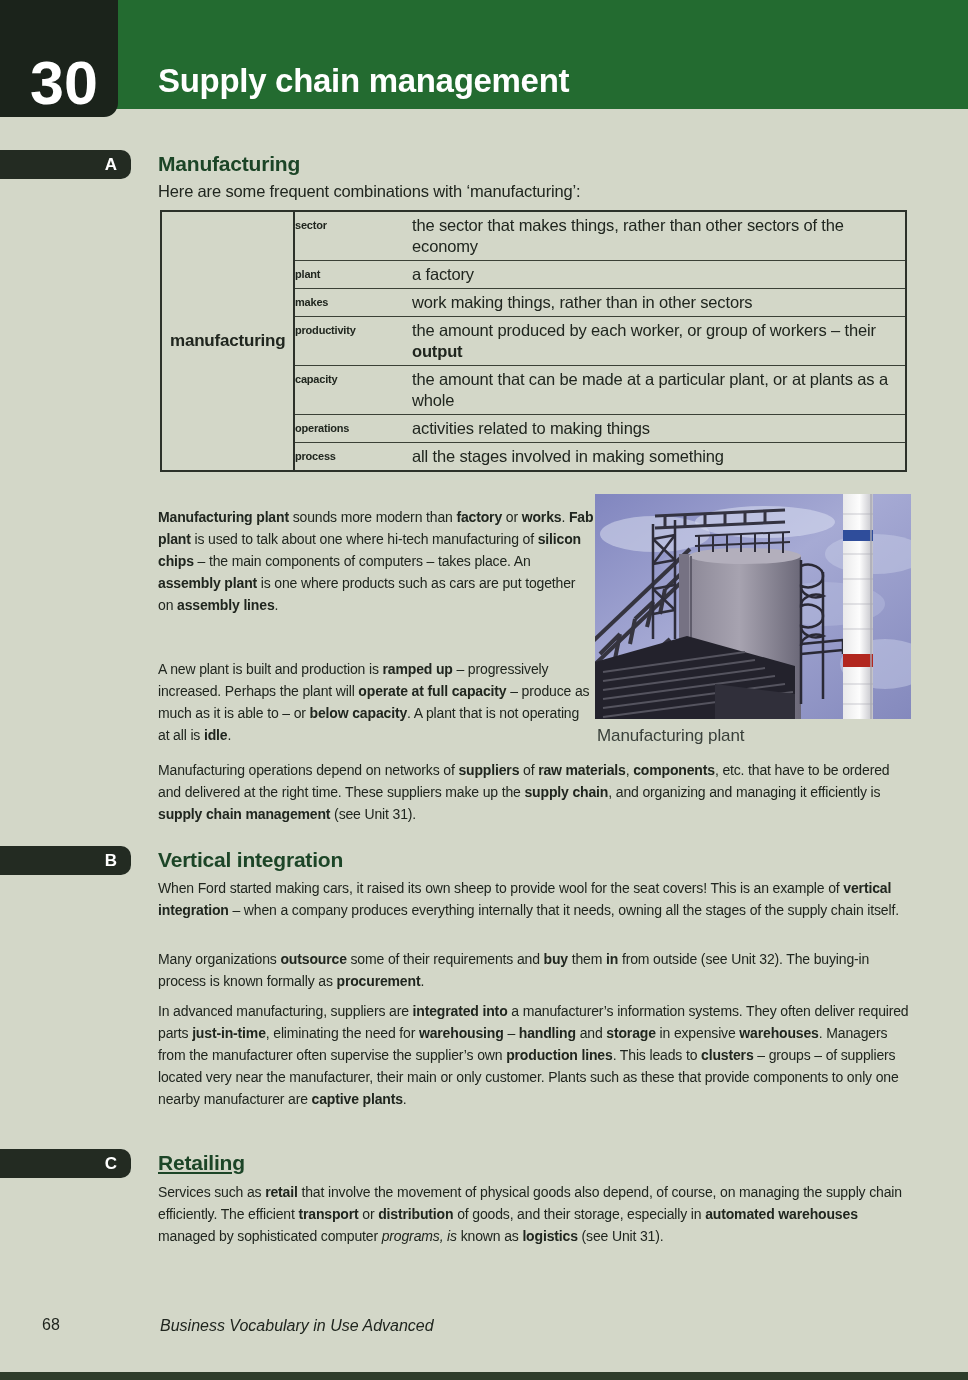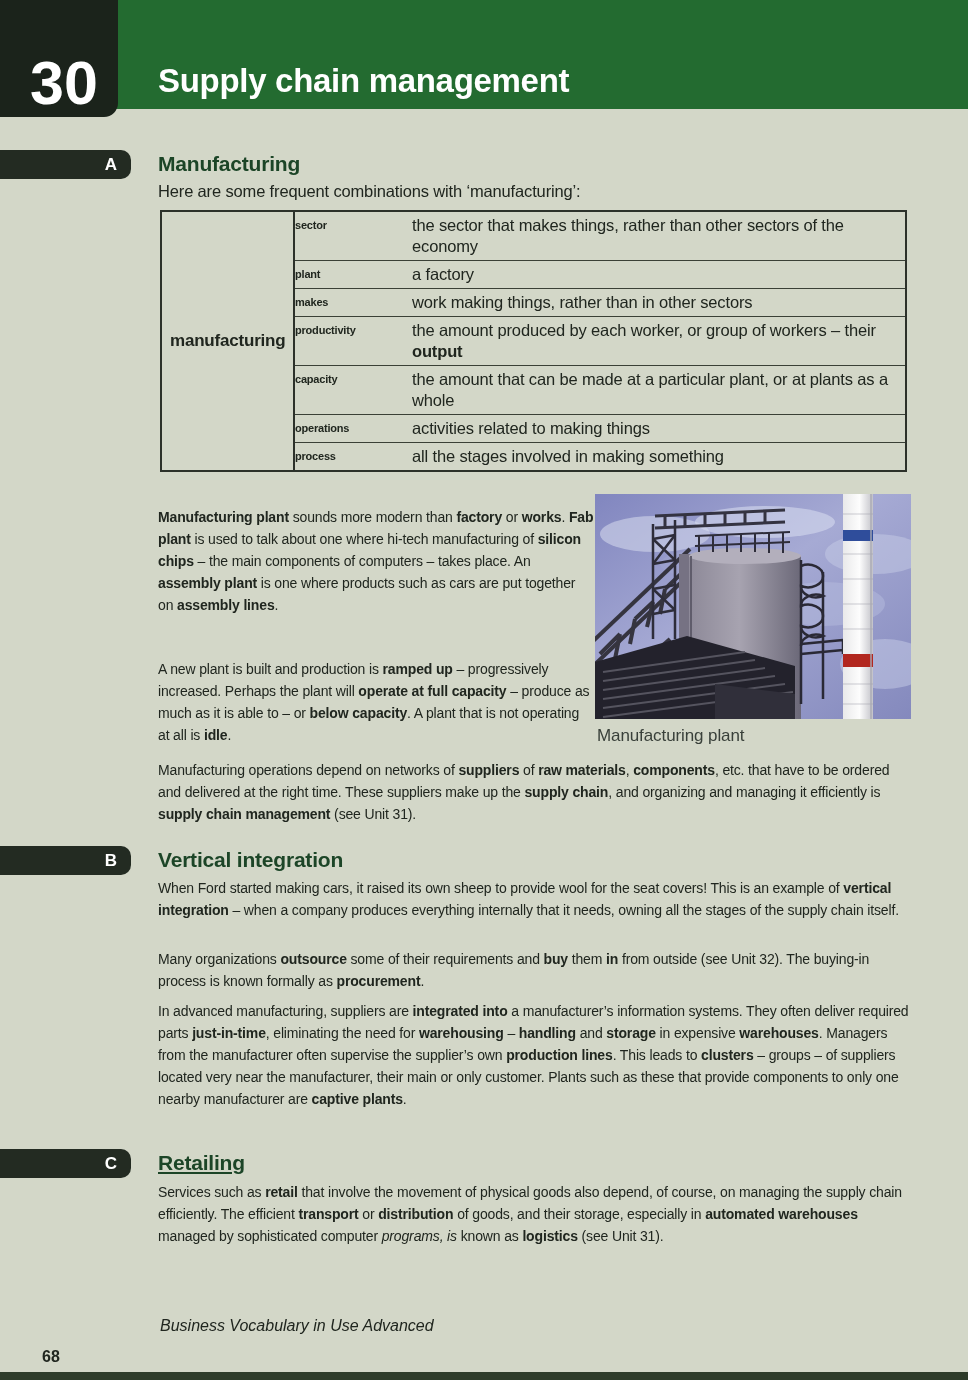--- a/index.html
+++ b/index.html
@@ -42,21 +42,21 @@
   }
   .rows{flex:1;}
   .trow{display:flex;border-bottom:1px solid #3a4036;padding:3px 0;}
   .trow:last-child{border-bottom:none;}
   .term{width:117px;box-sizing:border-box;font-weight:bold;font-size:11px;line-height:21px;letter-spacing:-0.2px;}
   .def{flex:1;font-size:16.5px;line-height:21px;padding-right:6px;letter-spacing:-0.15px;}
   
   .photo{position:absolute;left:595px;top:494px;width:316px;height:225px;display:block;}
   .photo-caption{position:absolute;left:597px;top:726px;font-size:17px;color:#39403a;letter-spacing:-0.1px;}
   
-  .footer-num{position:absolute;left:42px;top:1316px;font-weight:bold;font-size:16px;margin-top:32px;}
+  .footer-num{position:absolute;left:42px;top:1316px;font-weight:normal;font-size:16px;}
   .footer-title{position:absolute;left:160px;top:1317px;font-style:italic;font-size:16px;}
   .bottom-strip{position:absolute;left:0;bottom:0;width:968px;height:8px;background:#2e3c2a;}
 </style>
 </head>
 <body>
 
 <div class="header">
   <div class="unit-box">
     <span class="unit-number">30</span>
   </div>

